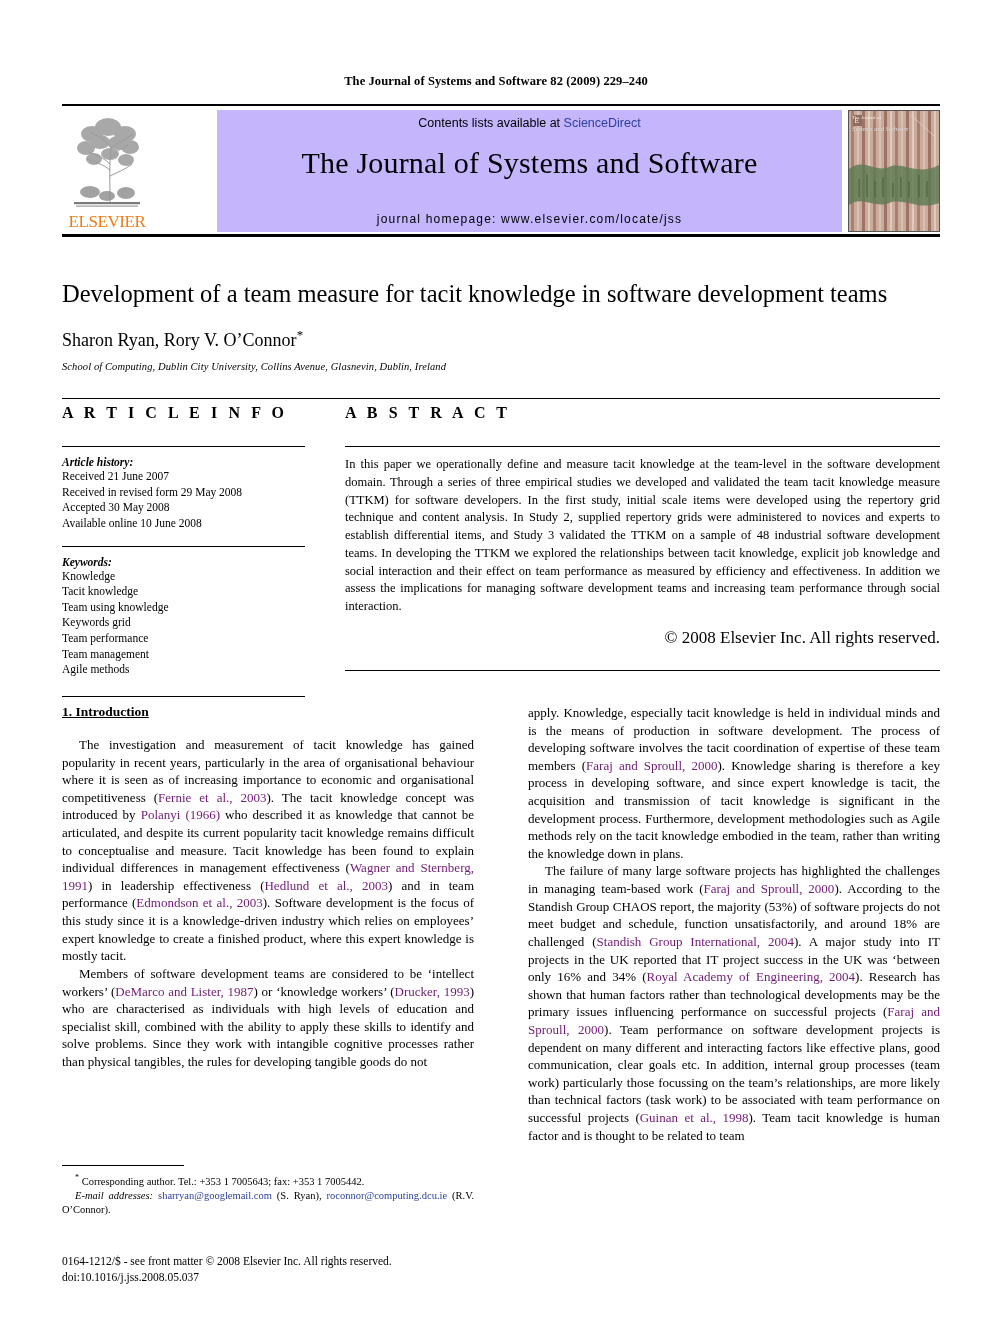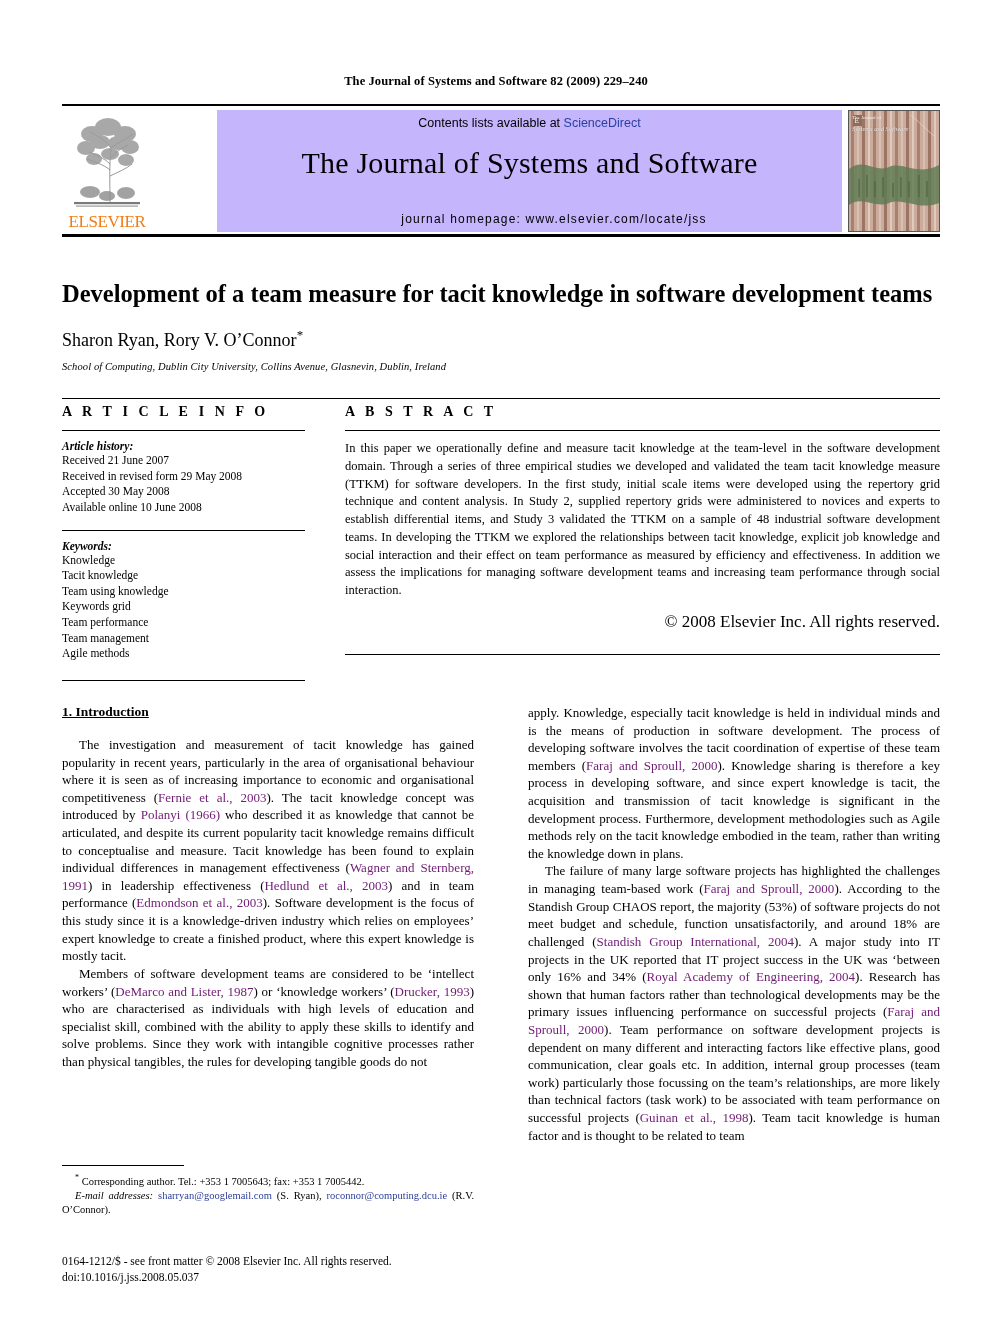--- a/index.html
+++ b/index.html
@@ -100,21 +100,21 @@
     left: 0; top: 36px;
     width: 625px;
     text-align: center;
     font-family: "Liberation Serif", serif;
     font-size: 30px;
     letter-spacing: .2px;
   }
   .sd-homepage {
     position: absolute;
     left: 0; bottom: 6px;
-    width: 674px;
+    width: 625px;
     text-align: center;
     font-family: "Liberation Sans", sans-serif;
     font-size: 12px;
     letter-spacing: 1.2px;
   }
 
   .cover-thumb {
     position: absolute;
     right: 0px; top: 6px;
     width: 90px;
@@ -147,21 +147,21 @@
   .title-block {
     position: absolute;
     left: 62px; top: 280px;
     width: 878px;
   }
   .article-title {
     font-family: "Liberation Serif", serif;
     font-size: 24.5px;
     line-height: 1.18;
     margin: 0 0 18px 0;
-    font-weight: bold;
+    font-weight: normal;
   }
   .authors {
     font-family: "Liberation Serif", serif;
     font-size: 18px;
     margin: 0 0 10px 0;
     font-weight: normal;
   }
   .authors .star { font-size: 13px; vertical-align: super; }
   .affiliation {
     font-family: "Liberation Serif", serif;
@@ -188,23 +188,23 @@
     width: 243px;
   }
   .col-abs {
     position: absolute;
     left: 283px; top: 0;
     width: 595px;
   }
   .sec-head {
     font-family: "Liberation Serif", serif;
     font-weight: bold;
-    font-size: 14px;
+    font-size: 16px;
     letter-spacing: 3.6px;
-    margin: 0 0 10px 0;
+    margin: 0 0 24px 0;
   }
   .hr-thin {
     height: 1px;
     background: #000;
     margin: 0 0 9px 0;
   }
   .hr-thin.bottom { margin: 10px 0 0 0; }
 
   .meta-label {
     font-style: italic;

